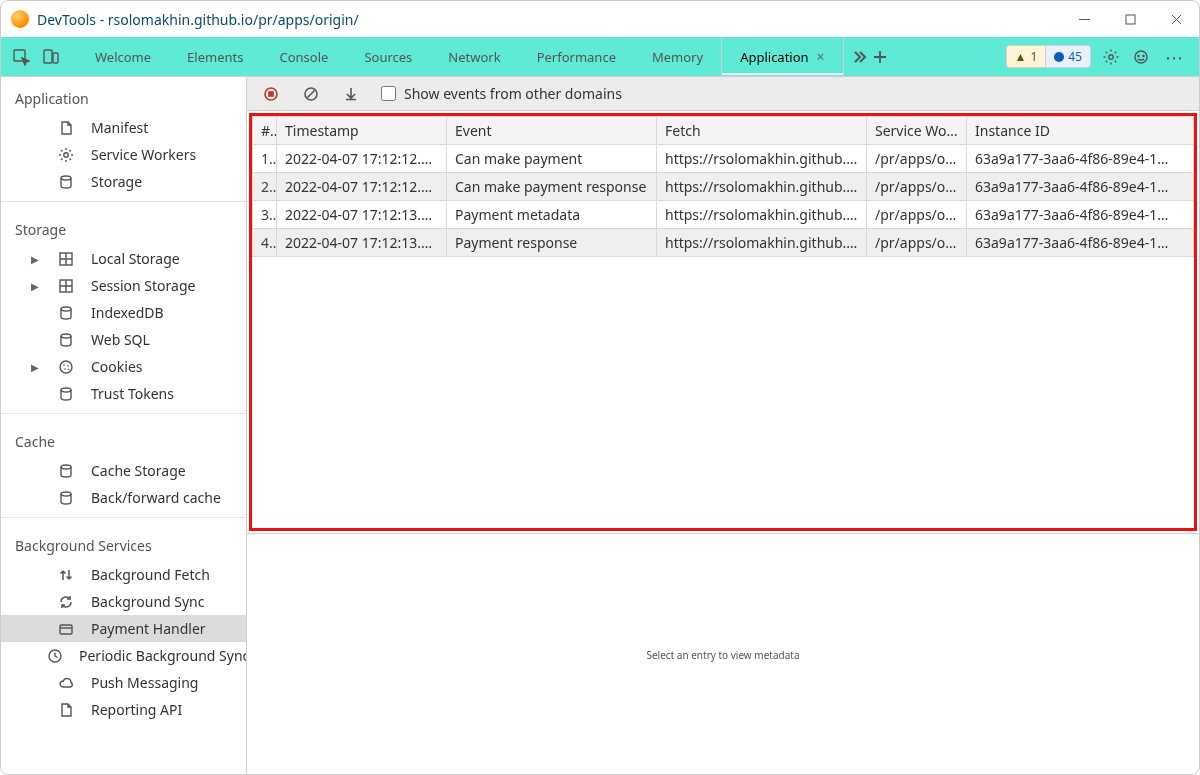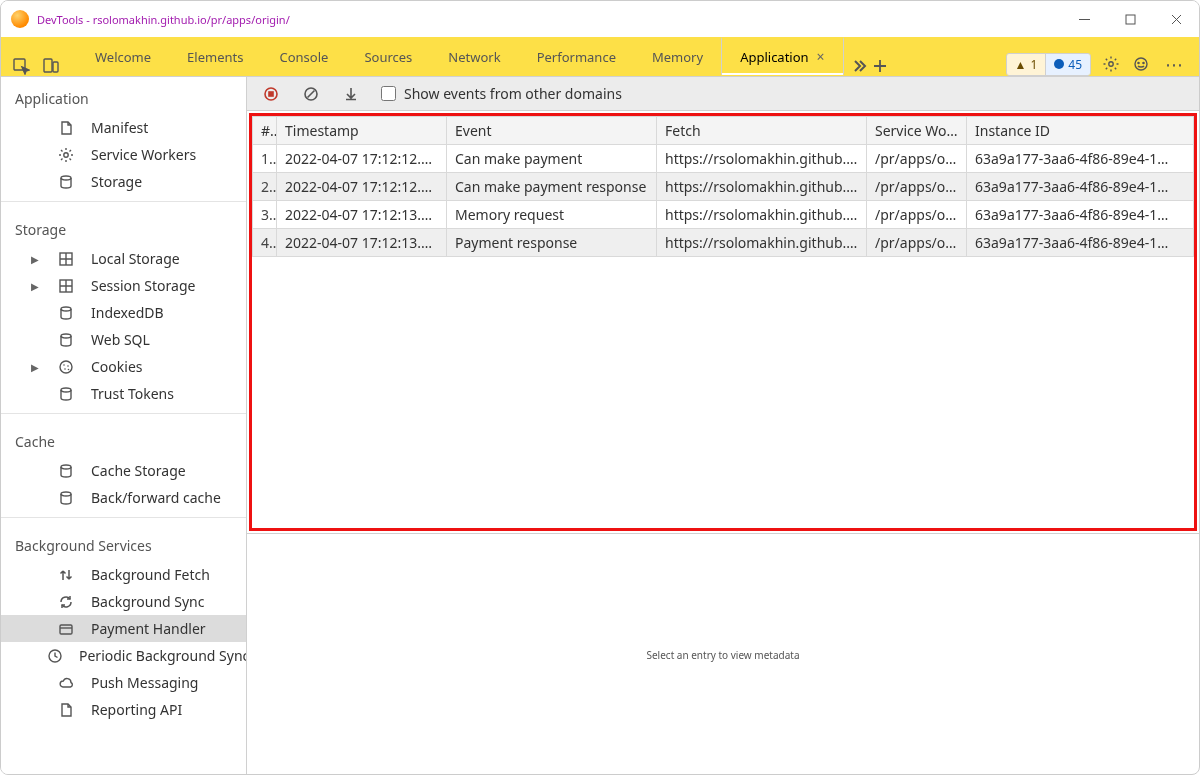--- a/index.html
+++ b/index.html
@@ -23,34 +23,34 @@
     align-items: center;
     padding: 0 0 0 10px;
     background: #fff;
   }
   .titlebar .app-icon {
     width: 18px; height: 18px;
     border-radius: 50%;
     background: radial-gradient(circle at 35% 30%, #ffd26b, #ff8a00 70%);
     margin-right: 8px;
   }
-  .titlebar .title { color:#a21caf; font-size:11px; flex:0 0 auto; }
+  .titlebar .title { color:#0c4a6e; font-size:14px; flex:0 0 auto; }
   .titlebar .spacer { flex:1; }
   .win-btn { width:46px; height:36px; display:flex; align-items:center; justify-content:center; color:#555; }
   .win-btn svg { width:11px; height:11px; }
 
   
   .tabstrip {
     height: 40px;
     display: flex;
-    align-items: flex-end;
+    align-items: center;
     padding: 0 10px;
     gap: 0;
     border-bottom: 1px solid #d0d0d0;
-    background:#fde047;
+    background:#5eead4;
   }
   .ts-left { display:flex; align-items:center; gap:10px; padding-right:16px; }
   .ts-left svg { width:18px; height:18px; color:#555; }
   .tabs { display:flex; align-items:center; height:100%; }
   .tab { padding:0 18px; height:100%; display:flex; align-items:center; color:#555; white-space:nowrap; }
   .tab.active { border-top:2px solid transparent; border-bottom:2px solid transparent; color:#000; position:relative; }
   .tab.active::after{ content:""; position:absolute; left:0; right:0; bottom:-1px; height:2px; background:#fff;}
   .tab.active { border-left:1px solid #d0d0d0; border-right:1px solid #d0d0d0; }
   .tab .close { margin-left:8px; font-size:14px; color:#666; }
   .ts-right { margin-left:auto; display:flex; align-items:center; gap:10px; }
@@ -476,21 +476,21 @@
               <td class="num">2</td>
               <td>2022-04-07 17:12:12.2…</td>
               <td>Can make payment response</td>
               <td>https://rsolomakhin.github.io/</td>
               <td>/pr/apps/ori…</td>
               <td>63a9a177-3aa6-4f86-89e4-1…</td>
             </tr>
             <tr>
               <td class="num">3</td>
               <td>2022-04-07 17:12:13.6…</td>
-              <td>Memory request</td>
+              <td>Payment metadata</td>
               <td>https://rsolomakhin.github.io/</td>
               <td>/pr/apps/ori…</td>
               <td>63a9a177-3aa6-4f86-89e4-1…</td>
             </tr>
             <tr>
               <td class="num">4</td>
               <td>2022-04-07 17:12:13.6…</td>
               <td>Payment response</td>
               <td>https://rsolomakhin.github.io/</td>
               <td>/pr/apps/ori…</td>

